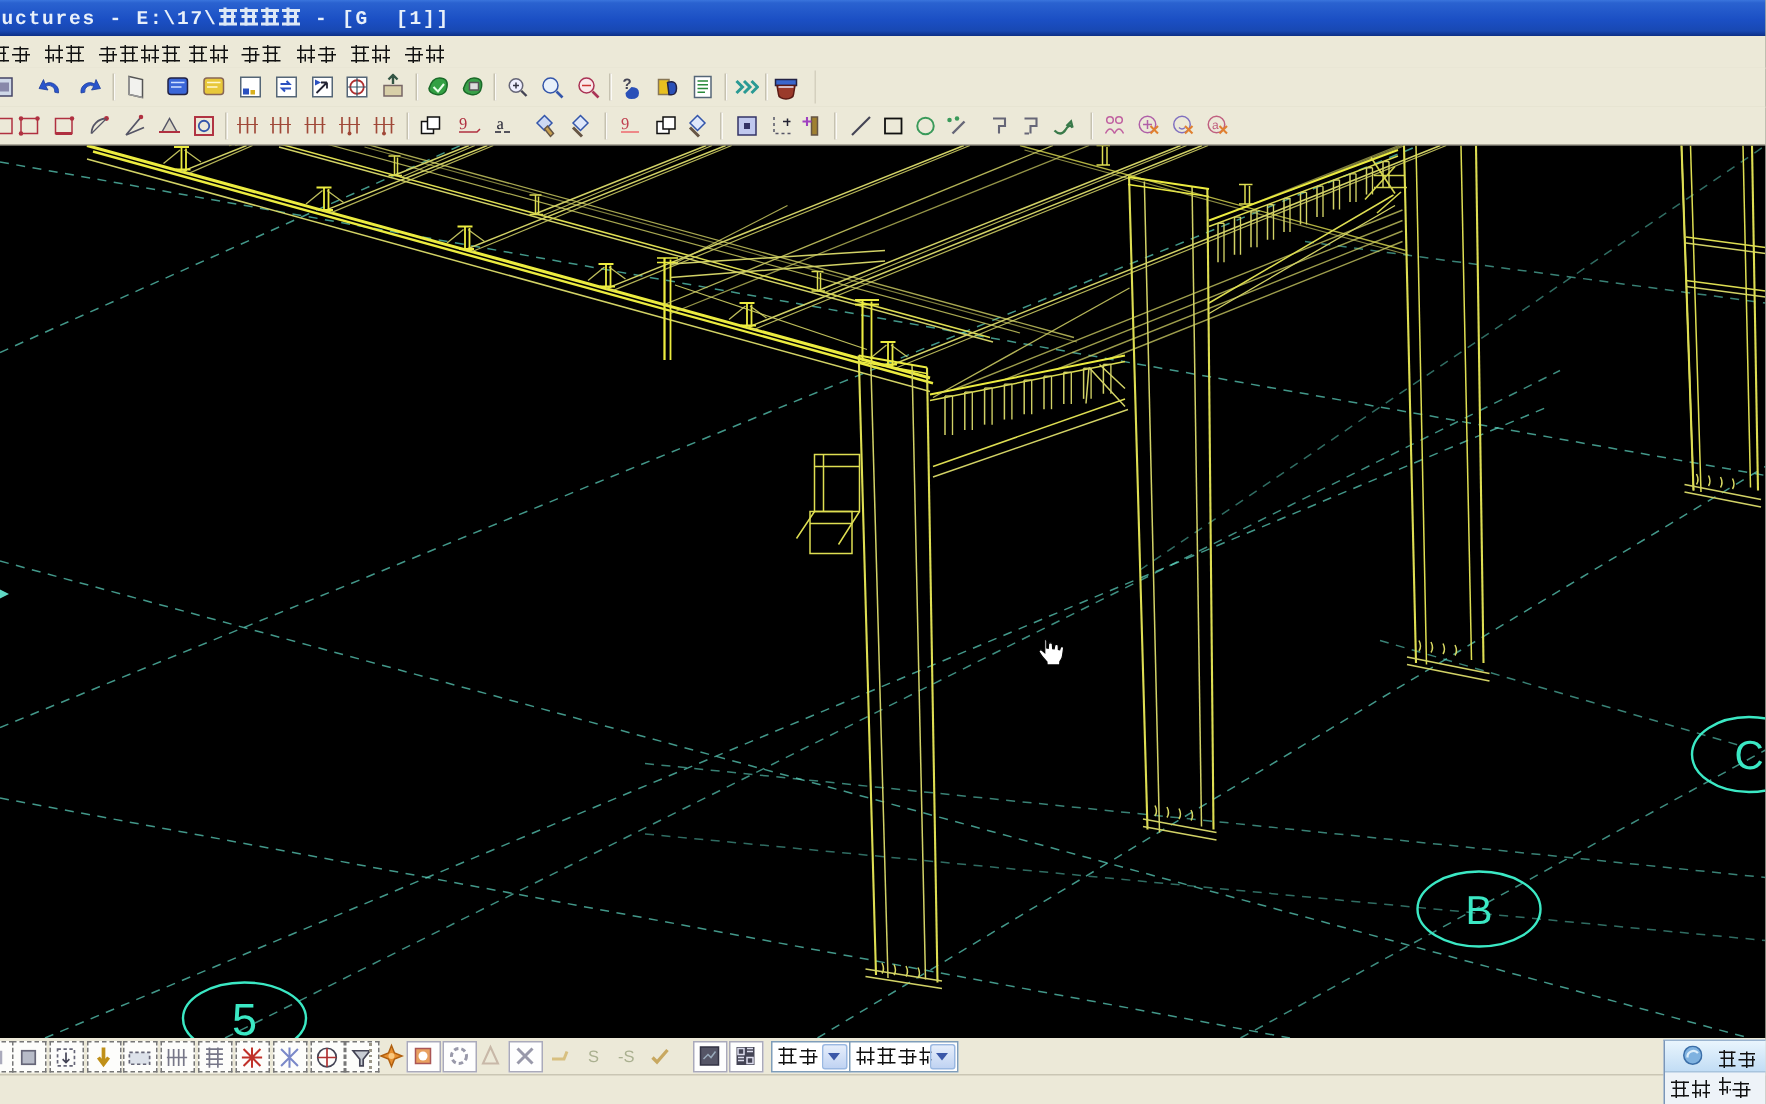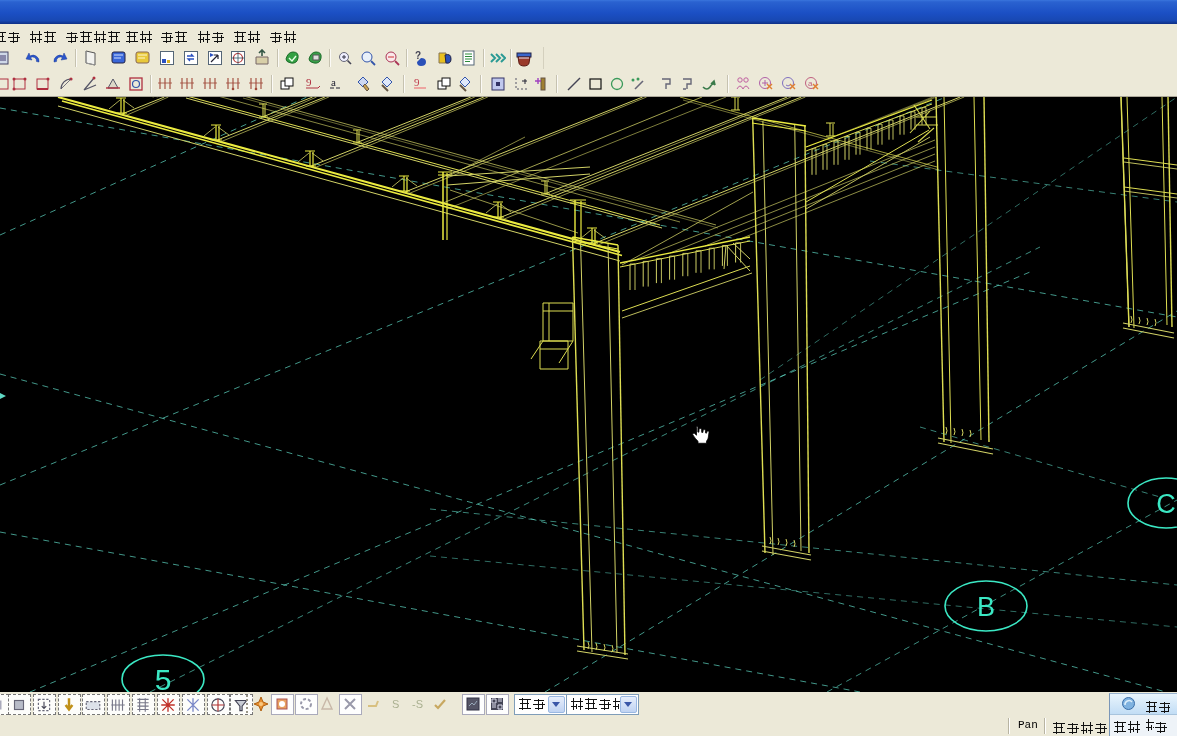--- a/index.html
+++ b/index.html
@@ -25,20 +25,21 @@
 .carr{position:absolute;right:1px;top:1px;width:15px;height:15px;background:linear-gradient(#e6eefb,#c0d3f2);border:1px solid #9ab8e2;border-radius:2px;}
 .carr:after{content:"";position:absolute;left:3px;top:5px;border-left:4px solid transparent;border-right:4px solid transparent;border-top:5px solid #3a57a8;}
 #sb{left:0;top:716px;width:1177px;height:20px;background:#ece9d8;}
 .groove{position:absolute;top:2px;width:1px;height:16px;background:#b8b4a2;border-right:1px solid #fff;}
 #popup{left:1109px;top:693px;width:68px;height:43px;background:#eef3f8;border-left:1px solid #7a96b8;border-top:1px solid #9ab4d0;}
 #popuphead{position:absolute;left:0;top:0;width:68px;height:20px;background:linear-gradient(#e9f5fd,#c2ddf5);border-bottom:1px solid #a8c4dd;}
 </style></head>
 <body>
 <div id="app">
 <div id="titlebar" class="abs"></div>
+<div id="titletxt" class="abs">uctures&nbsp;-&nbsp;E:\17\<span class="hz hzw"></span><span class="hz hzw"></span><span class="hz hzw"></span><span class="hz hzw"></span>&nbsp;-&nbsp;[G&nbsp;&nbsp;[1]]</div>
 <div id="menubar" class="abs">
 <span class="mi" style="left:-7px"><span class="hz hzk"></span><span class="hz hzk2"></span></span>
 <span class="mi" style="left:29px"><span class="hz hzk3"></span><span class="hz hzk"></span></span>
 <span class="mi" style="left:65px"><span class="hz hzk2"></span><span class="hz hzk"></span><span class="hz hzk3"></span><span class="hz hzk"></span></span>
 <span class="mi" style="left:125px"><span class="hz hzk"></span><span class="hz hzk3"></span></span>
 <span class="mi" style="left:160px"><span class="hz hzk2"></span><span class="hz hzk"></span></span>
 <span class="mi" style="left:197px"><span class="hz hzk3"></span><span class="hz hzk2"></span></span>
 <span class="mi" style="left:233px"><span class="hz hzk"></span><span class="hz hzk3"></span></span>
 <span class="mi" style="left:269px"><span class="hz hzk2"></span><span class="hz hzk3"></span></span>
 </div>
@@ -611,26 +612,20 @@
       </svg>
       <div class="combo" style="left:514px;width:51px">
         <span style="position:absolute;left:3px;top:3px"><span class="hz hzk"></span><span class="hz hzk2"></span></span>
         <div class="carr"></div>
       </div>
       <div class="combo" style="left:566px;width:71px">
         <span style="position:absolute;left:3px;top:3px"><span class="hz hzk3"></span><span class="hz hzk"></span><span class="hz hzk2"></span><span class="hz hzk3"></span></span>
         <div class="carr"></div>
       </div>
     </div>
-<div id="sb" class="abs">
-<div class="groove" style="left:1008px"></div>
-      <div class="groove" style="left:1044px"></div>
-<span class="abs" style="left:1018px;top:3px;font-size:11px;font-family:'Liberation Mono',monospace;">Pan</span>
-<span class="abs" style="left:1052px;top:3px"><span class="hz hzk"></span><span class="hz hzk2"></span><span class="hz hzk3"></span><span class="hz hzk2"></span><span class="hz hzk"></span></span>
-</div>
 <div id="popup" class="abs">
 <div id="popuphead">
         <svg width="13" height="13" style="position:absolute;left:12px;top:3px">
           <circle cx="6.5" cy="6.5" r="6" fill="#7fb2e0" stroke="#3a6ea8"></circle>
           <path d="M3 8a4 4 0 0 1 7-3" stroke="#dceefb" fill="none" stroke-width="1.5"></path>
         </svg>
 <span style="position:absolute;left:35px;top:4px"><span class="hz hzk" style="width:11px"></span><span class="hz hzk2" style="width:11px"></span><span class="hz hzk3" style="width:8px"></span></span>
       </div>
 <span style="position:absolute;left:3px;top:24px"><span class="hz hzk"></span><span class="hz hzk3"></span></span>
 <span style="position:absolute;left:44px;top:24px"><span class="hz hzk2"></span></span>

